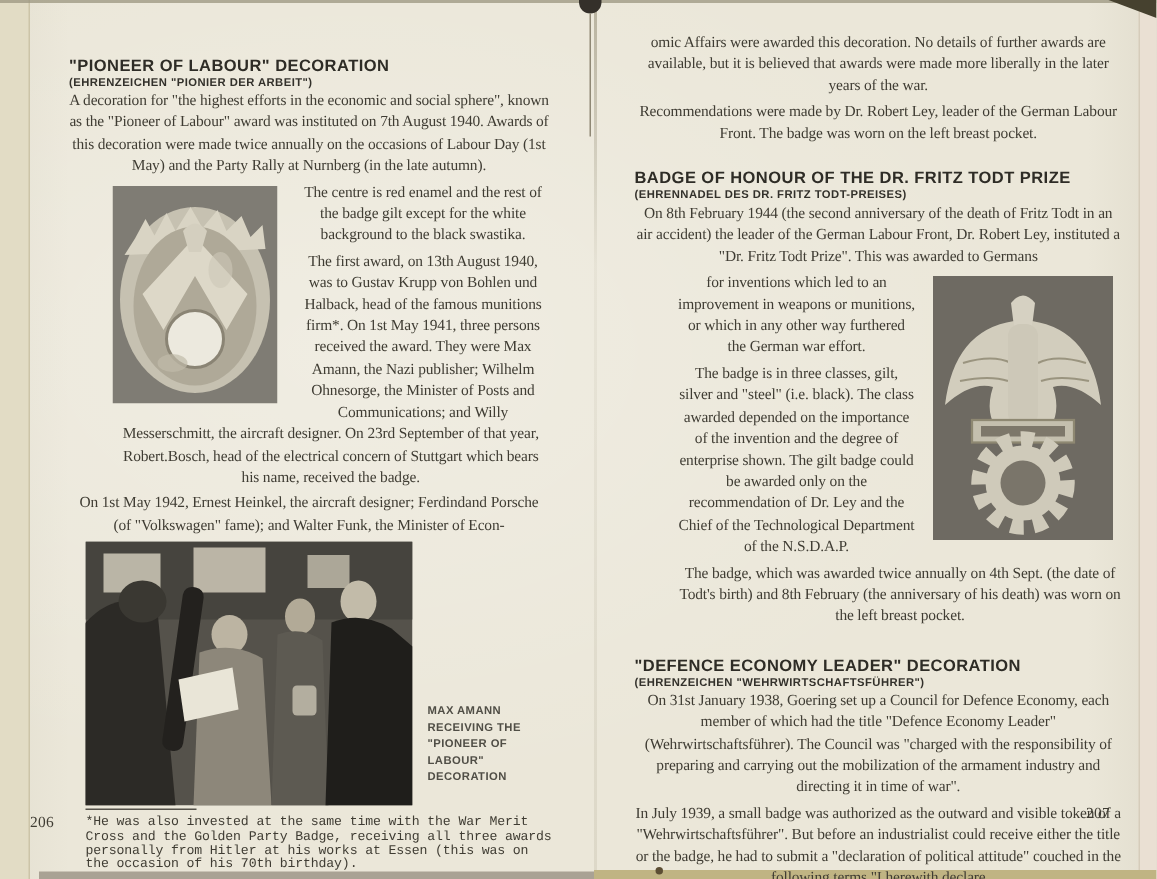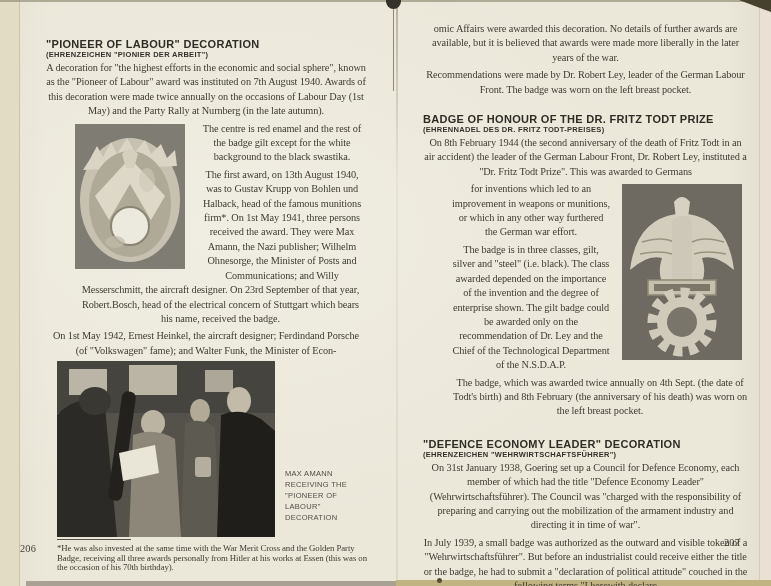--- a/index.html
+++ b/index.html
@@ -41,26 +41,26 @@
   .wrap-block { overflow:visible;padding-left:29px; }
   .wrap-block::after { content:""; display:block; clear:both; }
 
   .photo { display:block; }
   .badge-left { float:left; width:110px; height:145px; margin:2px 13px 6px 0; }
   .todt-badge { float:right; width:120px; height:176px; margin:2px 6px 8px 12px; }
 
   .photo-row { display:flex; align-items:flex-end; margin:0 0 0 11px; }
   .group-photo { width:218px; height:176px; flex:none; }
   .photo-caption {
-    font-family:"Liberation Sans", sans-serif; font-weight:normal;
+    font-family:"Liberation Sans", sans-serif; font-weight:bold;
     font-size:7.5px; line-height:11px; letter-spacing:0.3px; color:#504e46;
     white-space:pre-line; margin:0 0 14px 10px; width:88px;
   }
   .fn-rule { width:74px; height:1px; background:#55524a; margin:2px 0 4px 11px; }
-  .footnote { margin:0 0 0 11px; width:312px; font-size:8.8px; line-height:9.4px; letter-spacing:-0.1px; }
+  .footnote { margin:0 0 0 11px; width:312px; font-size:8.8px; line-height:9.4px; letter-spacing:-0.1px;font-family:Liberation Mono, monospace; }
 
   .pagenum { position:absolute; font-size:10.3px; letter-spacing:0.2px; color:#3f3c33; }
   .pagenum.left  { left:20px;  top:543px;text-align:center; }
   .pagenum.right { left:724px; top:537px; }
 </style>
 </head>
 <body>
 
 <div class="scan">
 

